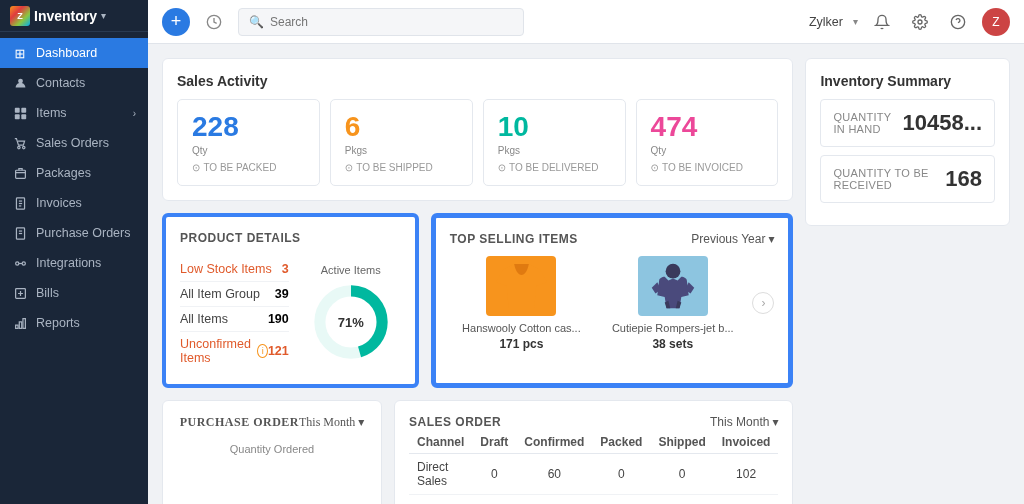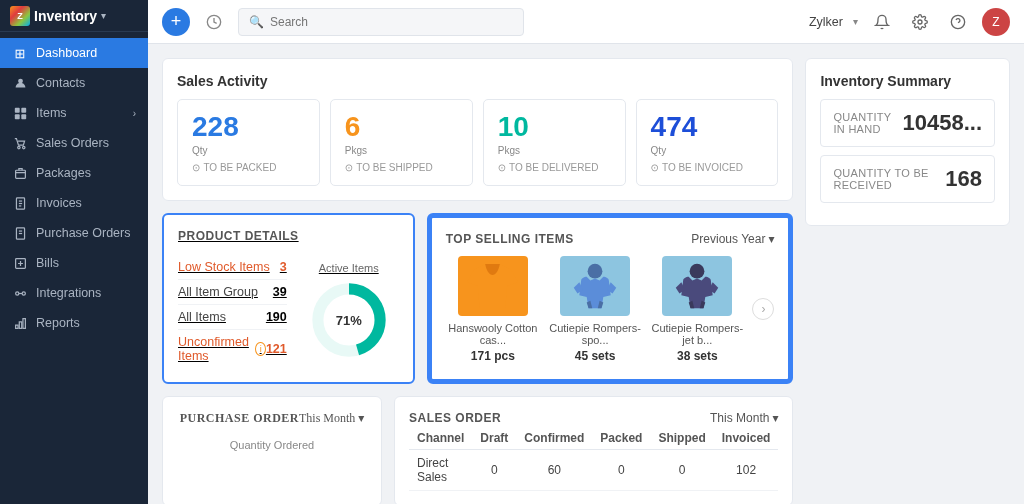--- a/index.html
+++ b/index.html
@@ -41,33 +41,33 @@
     .left-col { flex: 1; display: flex; flex-direction: column; gap: 12px; }
     .right-col { width: 260px; display: flex; flex-direction: column; gap: 0; }
 
     
     .sales-activity-card { background: #fff; border: 1px solid #e4e8ee; border-radius: 6px; padding: 14px; }
     .stat-card { background: #fff; border: 1px solid #e4e8ee; border-radius: 5px; padding: 12px 14px; flex: 1; display: flex; flex-direction: column; align-items: flex-start; }
     .stat-number { font-size: 28px; font-weight: 700; line-height: 1.1; }
     .stat-number.blue { color: #2a7ae2; }
     .stat-number.orange { color: #f7941d; }
     .stat-number.green { color: #00b89f; }
-    .stat-number.gold { color: #1d4ed8; }
+    .stat-number.gold { color: #ec4899; }
     .stat-label { font-size: 10px; color: #888; margin-top: 2px; }
     .stat-sublabel { font-size: 10px; color: #999; display: flex; align-items: center; gap: 3px; margin-top: 6px; }
 
     
     .inventory-summary-card { background: #fff; border: 1px solid #e4e8ee; border-radius: 6px; padding: 14px; }
     .inv-row { display: flex; align-items: center; justify-content: space-between; border: 1px solid #e4e8ee; border-radius: 4px; padding: 10px 12px; margin-bottom: 8px; }
     .inv-row-label { font-size: 11px; color: #888; letter-spacing: 0.3px; text-transform: uppercase; }
     .inv-row-value { font-size: 22px; font-weight: 600; color: #333; }
 
     
     .bottom-row { display: flex; gap: 12px; }
-    .product-details-card { background: #fff; border: 2px solid #3b82f6; border-radius: 6px; padding: 14px; flex: 1; text-decoration: underline; }
+    .product-details-card { background: #fff; border: 4px solid #3b82f6; border-radius: 6px; padding: 14px; flex: 1; }
     .top-selling-card { background: #fff; border: 5px solid #3b82f6; border-radius: 6px; padding: 14px; flex: 1.6; }
 
     .pd-title { font-size: 12px; font-weight: 700; color: #555; letter-spacing: 0.5px; text-transform: uppercase; margin-bottom: 12px; }
     .pd-inner { display: flex; gap: 12px; }
     .pd-list { flex: 1; }
     .pd-item { display: flex; align-items: center; justify-content: space-between; padding: 5px 0; border-bottom: 1px solid #f0f2f5; font-size: 12.5px; }
     .pd-item:last-child { border-bottom: none; }
     .pd-item-label { color: #e05a2b; }
     .pd-item-label.normal { color: #444; }
     .pd-item-label.red-link { color: #e05a2b; }
@@ -194,35 +194,35 @@
             <rect x="3" y="1" width="10" height="14" rx="1"></rect>
             <line x1="6" y1="5" x2="10" y2="5"></line>
             <line x1="6" y1="8" x2="10" y2="8"></line>
           </svg>
       </span>
       <span>Purchase Orders</span>
     </div>
     <div class="sidebar-item">
       <span class="nav-icon">
         <svg width="13" height="13" viewBox="0 0 16 16" fill="none" stroke="#aab4c2" stroke-width="1.5">
-            <rect x="2" y="2" width="12" height="12" rx="1"></rect>
-            <path d="M8 5v6M5 8h6"></path>
-          </svg>
-      </span>
-      <span>Bills</span>
-    </div>
-    <div class="sidebar-item">
-      <span class="nav-icon">
-        <svg width="13" height="13" viewBox="0 0 16 16" fill="none" stroke="#aab4c2" stroke-width="1.5">
             <circle cx="4" cy="8" r="2"></circle>
             <circle cx="12" cy="8" r="2"></circle>
             <line x1="6" y1="8" x2="10" y2="8"></line>
           </svg>
       </span>
       <span>Integrations</span>
+    </div>
+    <div class="sidebar-item">
+      <span class="nav-icon">
+        <svg width="13" height="13" viewBox="0 0 16 16" fill="none" stroke="#aab4c2" stroke-width="1.5">
+            <rect x="2" y="2" width="12" height="12" rx="1"></rect>
+            <path d="M8 5v6M5 8h6"></path>
+          </svg>
+      </span>
+      <span>Bills</span>
     </div>
     <div class="sidebar-item">
       <span class="nav-icon">
         <svg width="13" height="13" viewBox="0 0 16 16" fill="none" stroke="#aab4c2" stroke-width="1.5">
             <rect x="2" y="10" width="3" height="4"></rect>
             <rect x="6.5" y="6" width="3" height="8"></rect>
             <rect x="11" y="2" width="3" height="12"></rect>
           </svg>
       </span>
       <span>Reports</span>
@@ -363,34 +363,20 @@
               <div class="ts-item">
                 <div class="ts-img sweater-bg">
 
                   <svg width="55" height="48" viewBox="0 0 60 52" fill="none">
                     <path d="M10 8 L22 2 L30 10 L38 2 L50 8 L58 22 L46 26 L44 50 L16 50 L14 26 L2 22 Z" fill="#f7941d"></path>
                     <path d="M22 2 C22 2 24 14 30 14 C36 14 38 2 38 2" fill="#e07a10"></path>
                   </svg>
                 </div>
                 <span class="ts-item-name">Hanswooly Cotton cas...</span>
                 <span class="ts-item-qty">171 pcs</span>
-              </div>
-              <div class="ts-item">
-                <div class="ts-img snowsuit-bg">
-                  <svg width="50" height="48" viewBox="0 0 54 52" fill="none">
-                    <circle cx="27" cy="10" r="8" fill="#4a6fa5"></circle>
-                    <path d="M12 20 C12 18 15 16 18 16 L22 20 L27 18 L32 20 L36 16 C39 16 42 18 42 20 L44 36 L36 38 L34 50 L20 50 L18 38 L10 36 Z" fill="#5b8dd9"></path>
-                    <path d="M10 22 L4 28 L8 34 L14 30 Z" fill="#5b8dd9"></path>
-                    <path d="M44 22 L50 28 L46 34 L40 30 Z" fill="#5b8dd9"></path>
-                    <path d="M20 50 L18 44 L22 42 L24 50 Z" fill="#4a6fa5"></path>
-                    <path d="M34 50 L36 44 L32 42 L30 50 Z" fill="#4a6fa5"></path>
-                  </svg>
-                </div>
-                <span class="ts-item-name">Cutiepie Rompers-spo...</span>
-                <span class="ts-item-qty">45 sets</span>
               </div>
               <div class="ts-item">
                 <div class="ts-img snowsuit-bg">
                   <svg width="50" height="48" viewBox="0 0 54 52" fill="none">
                     <circle cx="27" cy="10" r="8" fill="#3a3a5c"></circle>
                     <path d="M12 20 C12 18 15 16 18 16 L22 20 L27 18 L32 20 L36 16 C39 16 42 18 42 20 L44 36 L36 38 L34 50 L20 50 L18 38 L10 36 Z" fill="#4a4a7c"></path>
                     <path d="M10 22 L4 28 L8 34 L14 30 Z" fill="#4a4a7c"></path>
                     <path d="M44 22 L50 28 L46 34 L40 30 Z" fill="#4a4a7c"></path>
                     <path d="M20 50 L18 44 L22 42 L24 50 Z" fill="#3a3a5c"></path>
                     <path d="M34 50 L36 44 L32 42 L30 50 Z" fill="#3a3a5c"></path>

